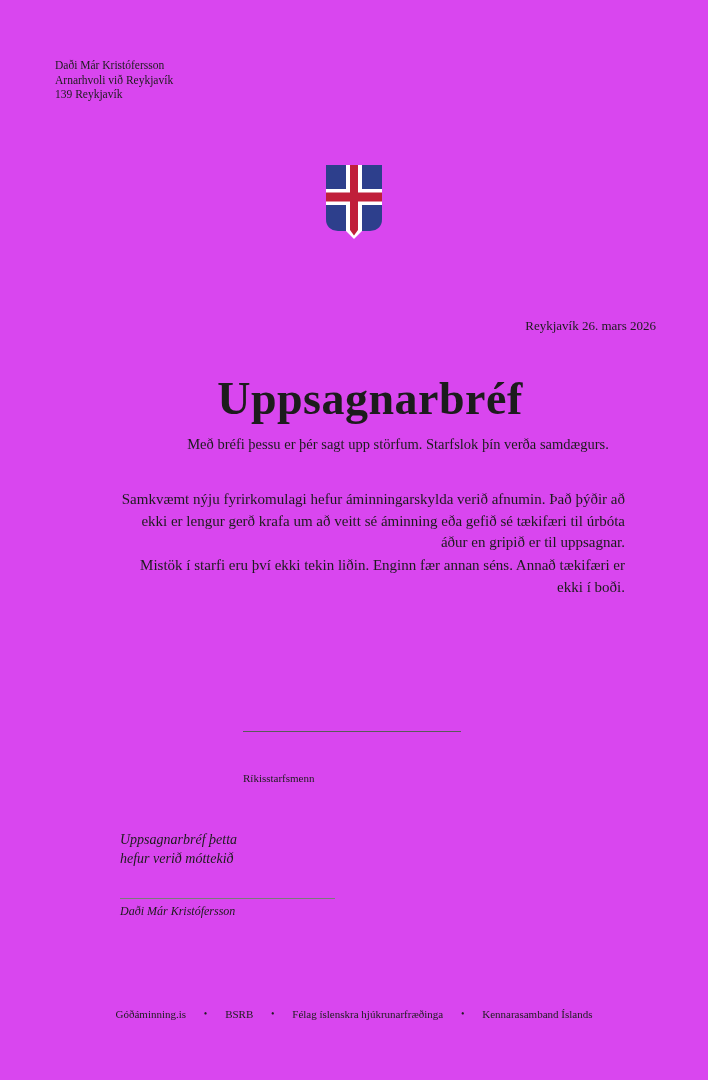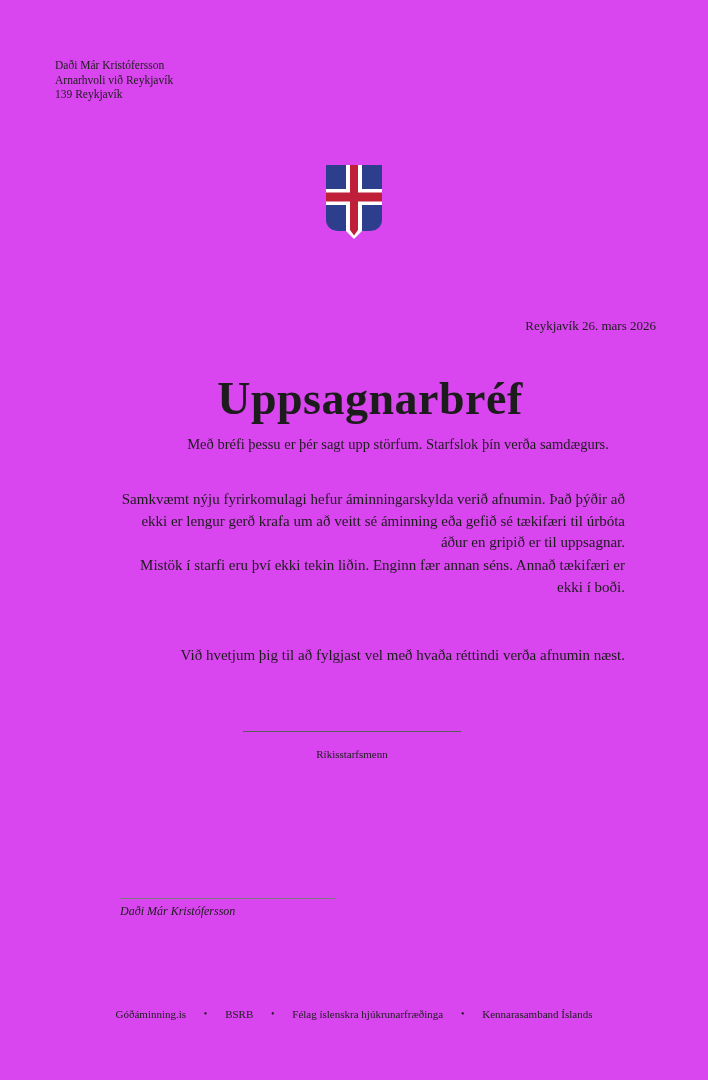--- a/index.html
+++ b/index.html
@@ -75,23 +75,22 @@
   .sig-line-1 {
     position: absolute;
     left: 243px;
     top: 731px;
     width: 218px;
     border-top: 1.5px solid #5a5a5a;
   }
   .sig-label-1 {
     position: absolute;
     left: 243px;
-    top: 748px;
+    top: 772px;
     width: 218px;
-    text-align: center;
     font-size: 11px;
   }
   .receipt {
     position: absolute;
     left: 120px;
     top: 831px;
     font-size: 14px;
     line-height: 18.5px;
     font-style: italic;
   }
@@ -148,25 +147,28 @@
   </div>
 
   <div class="date-line">Reykjavík 26. mars 2026</div>
 
   <h1 class="title">Uppsagnarbréf</h1>
 
   <div class="lead">Með bréfi þessu er þér sagt upp störfum. Starfslok þín verða samdægurs.</div>
 
   <p class="body-par p1">Samkvæmt nýju fyrirkomulagi hefur áminningarskylda verið afnumin. Það þýðir að ekki er lengur gerð krafa um að veitt sé áminning eða gefið sé tækifæri til úrbóta áður en gripið er til uppsagnar.</p>
   <p class="body-par p2">Mistök í starfi eru því ekki tekin liðin. Enginn fær annan séns. Annað tækifæri er ekki í boði.</p>
-  <p class="body-par p4">Við hvetjum þig til að fylgjast vel með hvaða réttindi verða afnumin næst.</p>
 
   <div class="sig-line-1"></div>
   <div class="sig-label-1">Ríkisstarfsmenn</div>
 
+  <div class="receipt">
+    <div>Uppsagnarbréf þetta</div>
+    <div>hefur verið móttekið</div>
+  </div>
 
   <div class="sig-line-2"></div>
   <div class="sig-label-2">Daði Már Kristófersson</div>
 
   <div class="footer">
     <span>Góðáminning.is</span>
     <span class="sep">•</span>
     <span>BSRB</span>
     <span class="sep">•</span>
     <span>Félag íslenskra hjúkrunarfræðinga</span>

